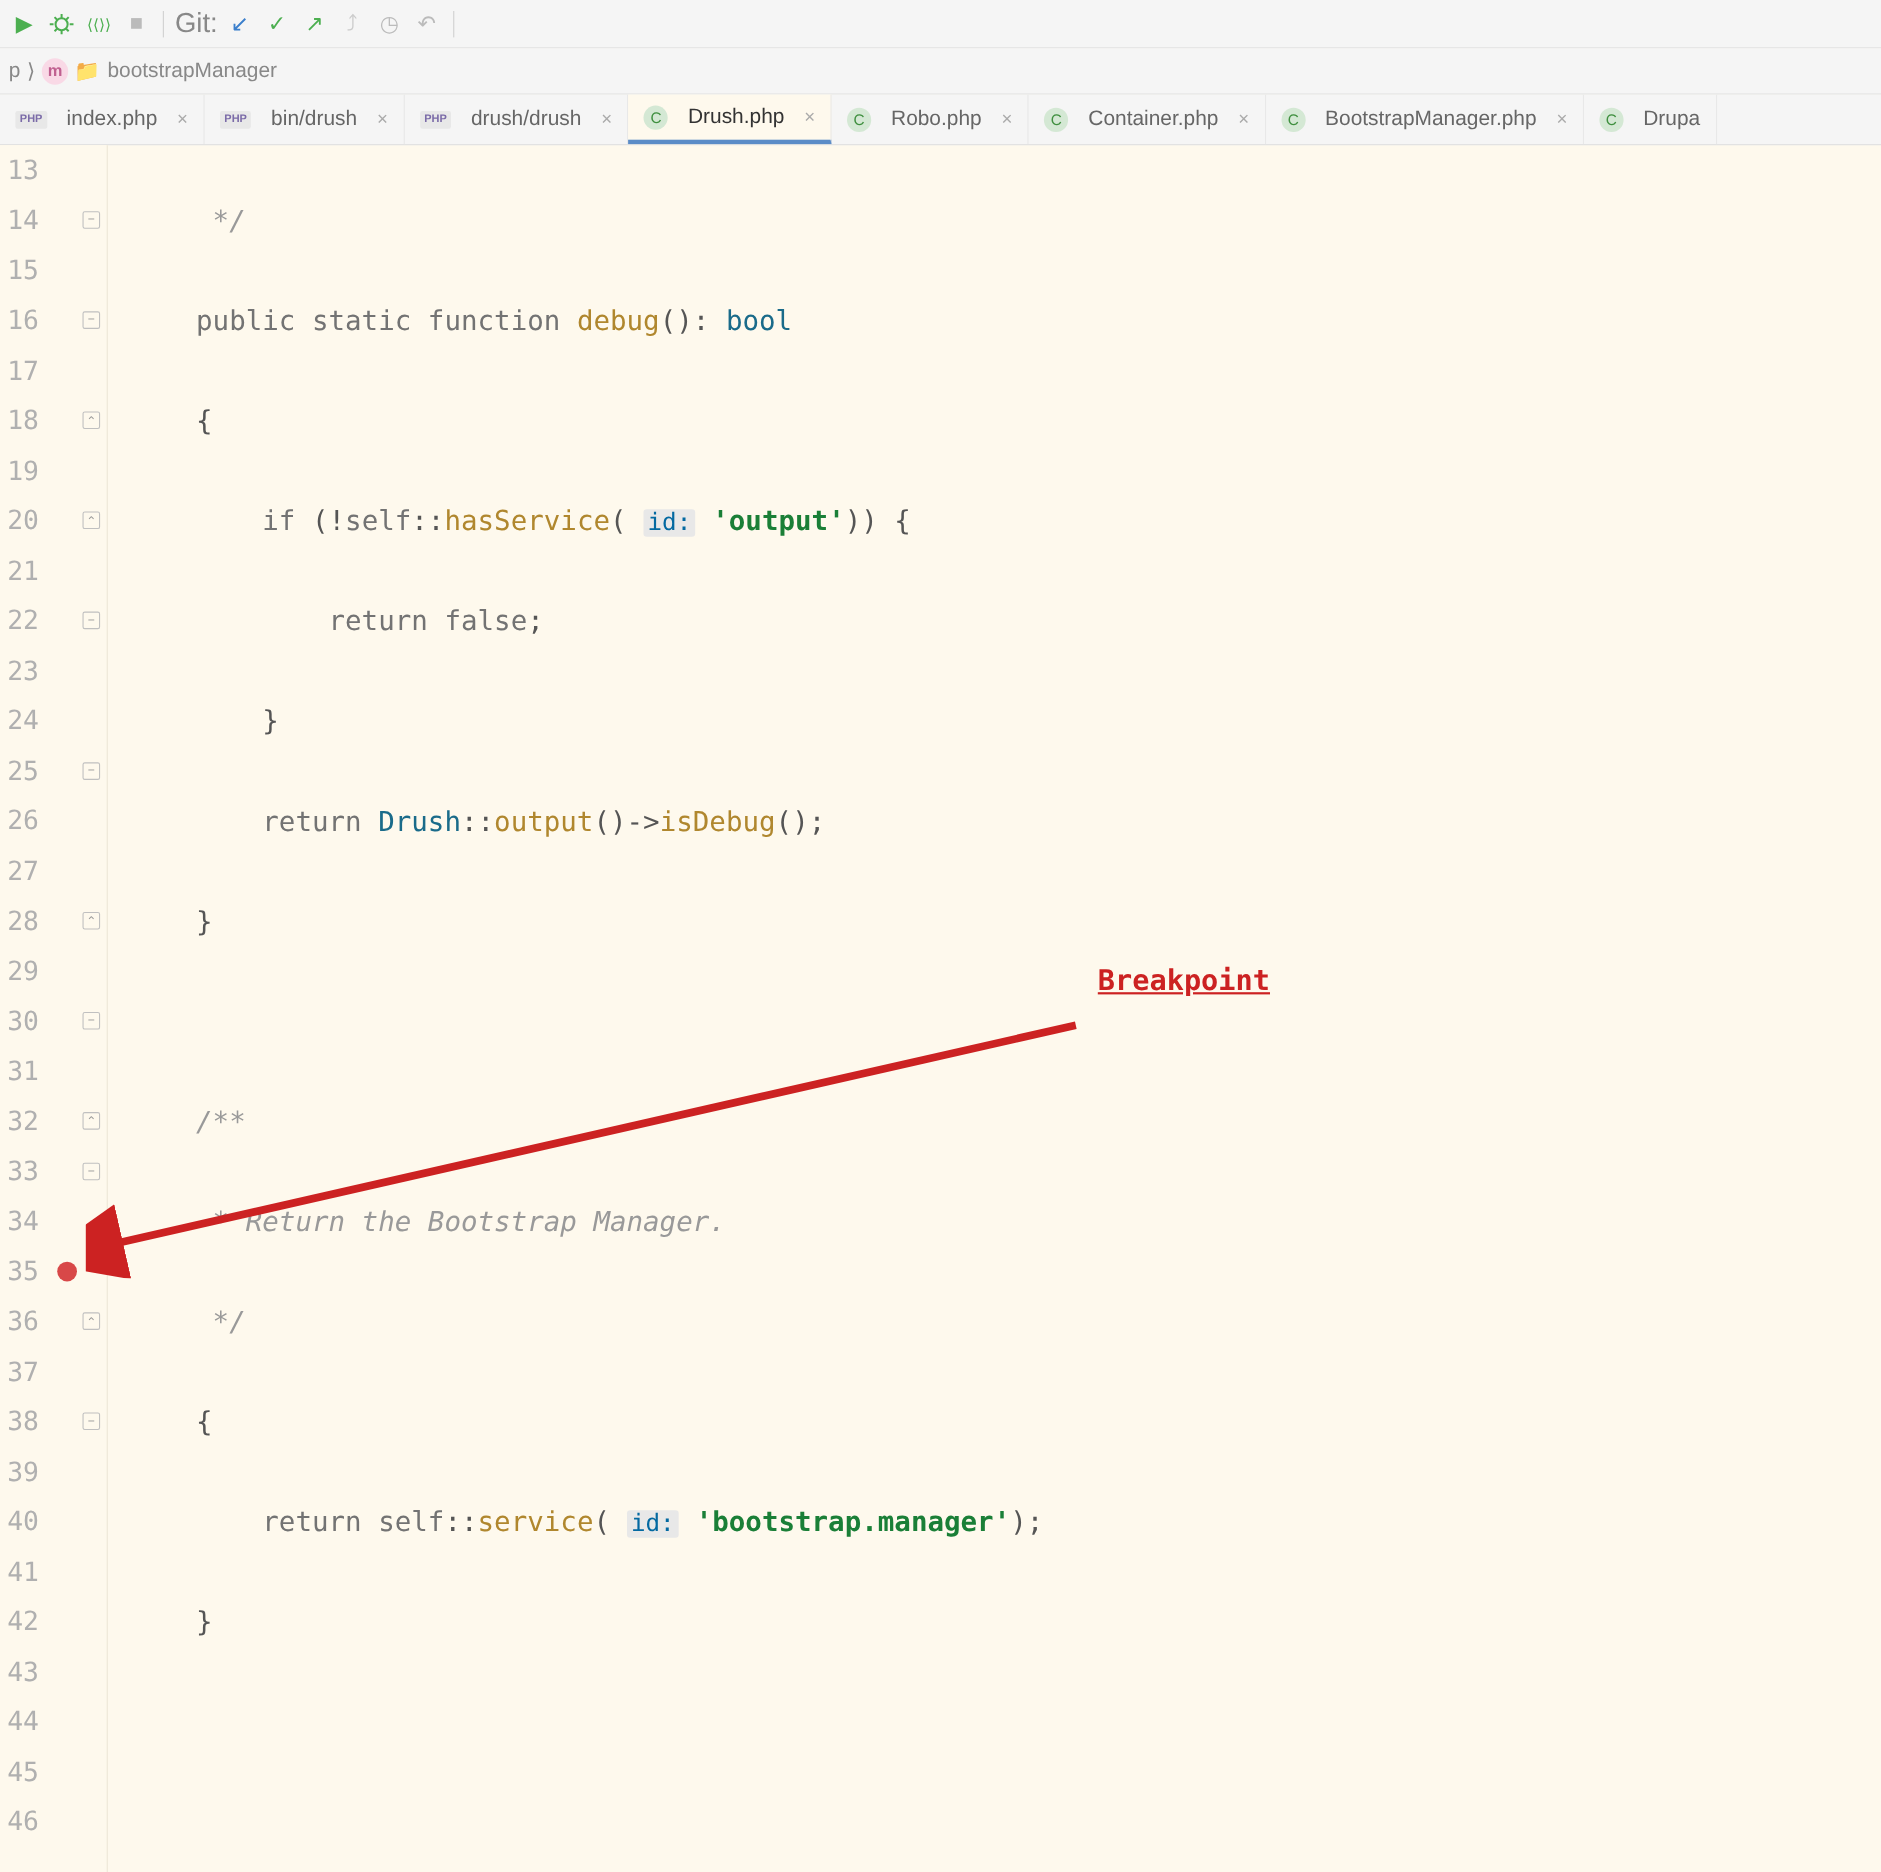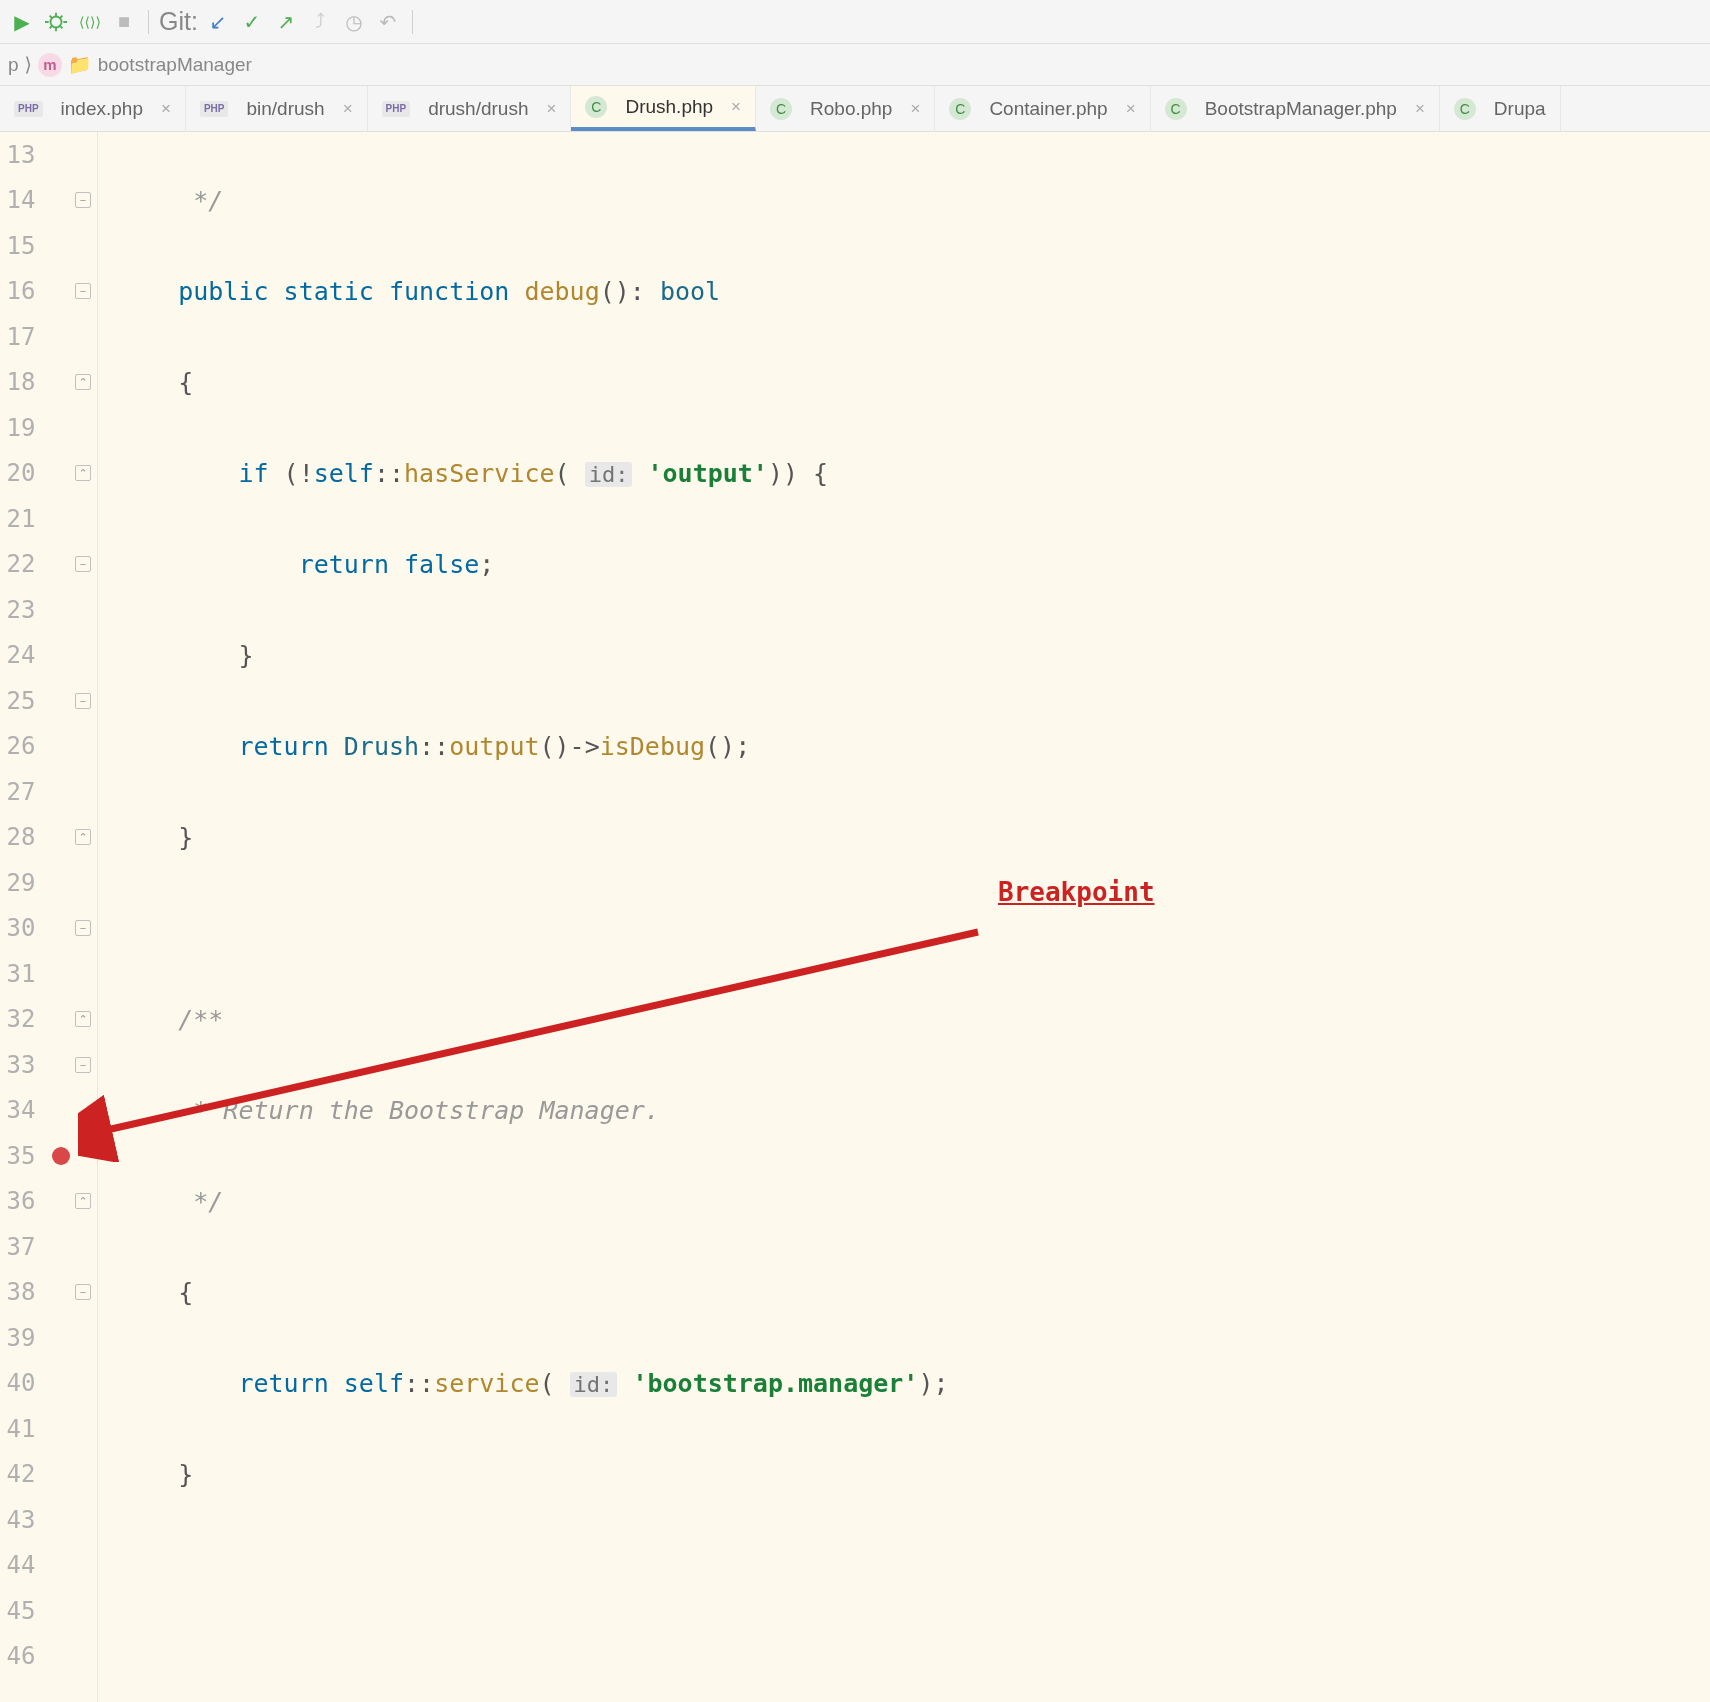--- a/index.html
+++ b/index.html
@@ -173,27 +173,27 @@
       white-space: pre;
       position: relative;
     }
     .code-line {
       height: 45.5px;
       padding-left: 20px;
     }
     .hl-line {
       background: #eee4cc;
     }
-    .k { color: #0369a1; }
+    .k { color: #737373; }
     .t { color: #1a6b8a; }
     .fn { color: #b0872e; }
     .s { color: #1a7f37; font-weight: bold; }
     .c { color: #999; font-style: italic; }
     .p { color: #555; }
-    .hint { background: #e8e8e8; color: #737373; font-style: normal; padding: 0 4px; border-radius: 3px; font-size: 22px; margin-top: 48px; }
+    .hint { background: #e8e8e8; color: #0369a1; font-style: normal; padding: 0 4px; border-radius: 3px; font-size: 22px; margin-top: 48px; }
     .hl-word { background: #d0c8f0; }
     .cursor { border-left: 2px solid #e07070; display: inline-block; height: 28px; vertical-align: middle; margin-bottom: 4px; }
     
     .arrow-annotation {
       position: absolute;
       pointer-events: none;
     }
     .bp-label {
       position: absolute;
       color: #cc2222;

